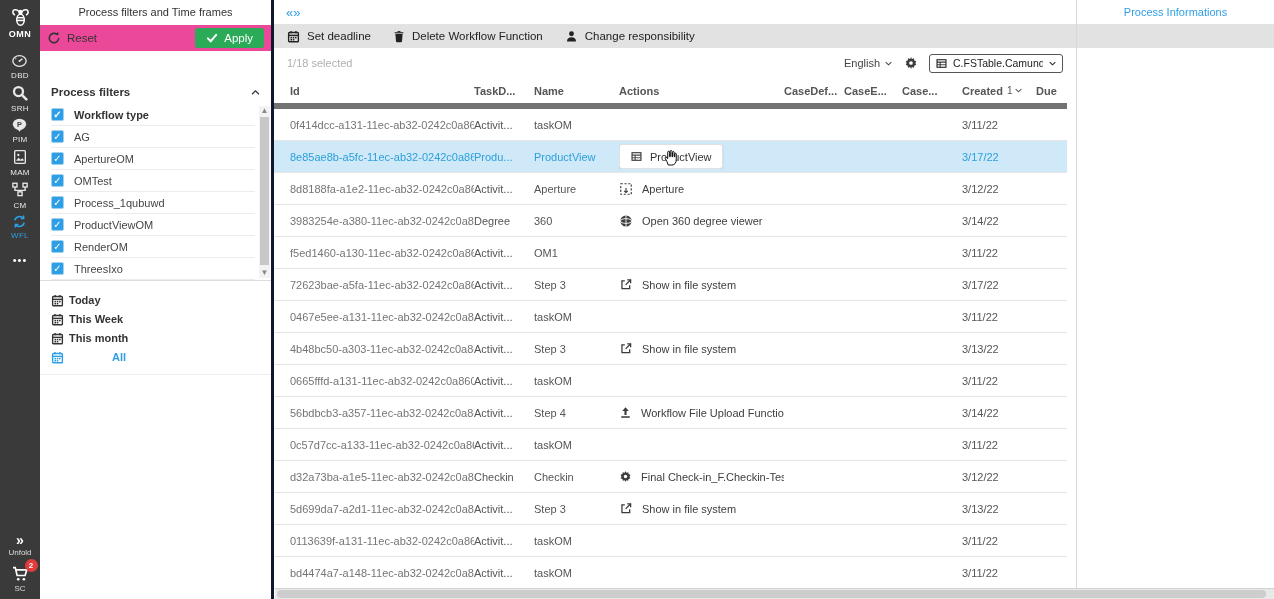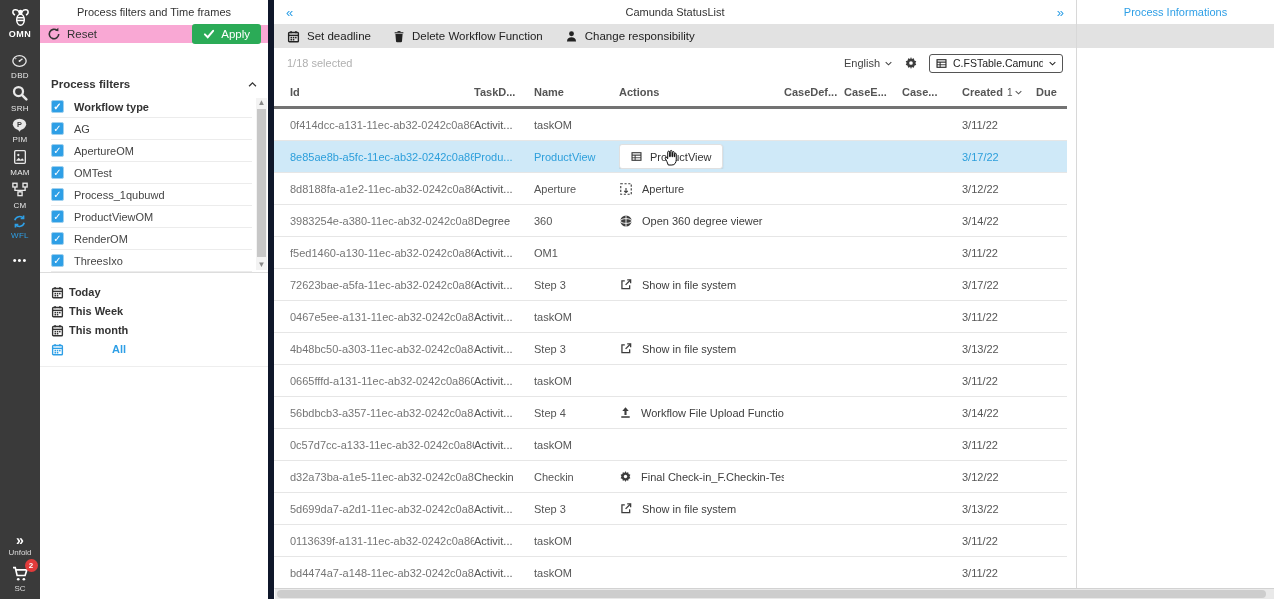--- a/index.html
+++ b/index.html
@@ -22,23 +22,23 @@
   .unfold { color:#fff; display:flex; flex-direction:column; align-items:center; }
   .unfold-glyph { font-size:14px; font-weight:bold; line-height:12px; }
   .unfold-lbl { font-size:8px; margin-top:2px; color:#ddd; }
   .cart { position:relative; color:#fff; display:flex; flex-direction:column; align-items:center; }
   .cart-badge { position:absolute; top:-6px; right:-8px; background:#e23b3b; color:#fff;
                 font-size:8px; min-width:13px; height:13px; border-radius:7px; display:flex;
                 align-items:center; justify-content:center; font-weight:bold; }
   .cart-lbl { font-size:8px; margin-top:1px; color:#ddd; }
 
   
-  .filter-panel { width:234px; flex-shrink:0; border-right:6px solid #0f172a; background:#fff; }
+  .filter-panel { width:234px; flex-shrink:0; border-right:3px solid #0f172a; background:#fff; }
   .fp-title { height:25px; line-height:25px; text-align:center; font-size:11px; color:#333; }
-  .fp-toolbar { height:18px; background:#f9a8d4; display:flex; align-items:center;
+  .fp-toolbar { height:26px; background:#ec4899; display:flex; align-items:center;
                 justify-content:space-between; padding:0 7px; }
   .reset-btn { display:flex; align-items:center; gap:6px; font-size:11.5px; color:#333; cursor:pointer; }
   .apply-btn { background:#2bab57; color:#fff; border:none; border-radius:3px; height:20px;
                padding:0 11px; display:flex; align-items:center; gap:6px; font-size:11.5px; cursor:pointer; }
   .fp-sec1 { margin-top:29px; }
   .sec-head { height:24px; display:flex; justify-content:space-between; align-items:center;
               padding:0 10px 0 11px; font-size:11.5px; font-weight:bold; color:#333; }
   .f-list { position:relative; border-bottom:1px solid #ddd; }
   .f-item { height:22px; display:flex; align-items:center; gap:10px; margin:0 16px 0 11px;
             border-bottom:1px solid #ececec; font-size:11px; color:#444; }
@@ -70,21 +70,21 @@
   .sel-count { font-size:11px; color:#b0b0b0; }
   .m-status-right { margin-left:auto; display:flex; align-items:center; gap:11px;padding-left:36px; }
   .lang { display:flex; align-items:center; gap:4px; font-size:11px; color:#444; cursor:pointer; }
   .gear-btn { color:#3d3d3d; cursor:pointer; display:flex; }
   .tbl-select { width:134px; height:19px; border:1px solid #555; border-radius:3px; background:#fff;
                 display:flex; align-items:center; gap:5px; padding:0 5px; font-size:10.5px;
                 color:#222; cursor:pointer; }
   .tbl-select .sel-txt { flex:1; white-space:nowrap; overflow:hidden; }
   .grid { display:grid; grid-template-columns:184px 60px 85px 165px 60px 58px 60px 74px 1fr;
           padding-left:16px; align-items:center; width:793px; }
-  .thead { height:31px; font-size:11px; font-weight:bold; color:#555; border-bottom:3px solid #737373; }
+  .thead { height:31px; font-size:11px; font-weight:bold; color:#555; border-bottom:6px solid #737373; }
   .th { display:flex; align-items:center; gap:4px; white-space:nowrap; overflow:hidden; }
   .sort { font-weight:normal; color:#555; display:flex; align-items:center; gap:1px; font-size:10px; }
   .trow { height:32px; font-size:11px; color:#555; border-bottom:1px solid #e6e6e6; cursor:pointer; }
   .trow .td { white-space:nowrap; overflow:hidden; padding-right:6px; }
   .td-id { color:#757575; }
   .trow.sel { background:#cfe9f8; color:#2d9fdb; }
   .trow.sel .td-id { color:#2d9fdb; }
   .act-link { display:flex; align-items:center; gap:9px; color:#3d3d3d; cursor:pointer; font-size:11px; }
   .act-btn { display:flex; align-items:center; gap:7px; background:#fff; border:1px solid #e0e0e0;
              border-radius:3px; height:25px; padding:0 10px; font-size:11px; color:#333;
@@ -347,21 +347,20 @@
             </span>
             <span>All</span>
           </div>
         </div>
     </div>
   </div>
 
   <div class="main">
     <div class="m-header">
       <span class="m-collapse">«</span>
-      <span class="m-title">Camunda StatusList</span>
       <span class="m-collapse">»</span>
     </div>
     <div class="m-toolbar">
         <div class="tool-btn">
           <span class="ic">
             <svg viewBox="0 0 16 16" width="13" height="13">
               <rect x="2" y="3" width="12" height="11.5" rx="1" fill="none" stroke="currentColor" stroke-width="1.7"></rect>
               <line x1="2" y1="6.6" x2="14" y2="6.6" stroke="currentColor" stroke-width="1.7"></line>
               <line x1="5" y1="1.2" x2="5" y2="4" stroke="currentColor" stroke-width="1.7"></line>
               <line x1="11" y1="1.2" x2="11" y2="4" stroke="currentColor" stroke-width="1.7"></line>

